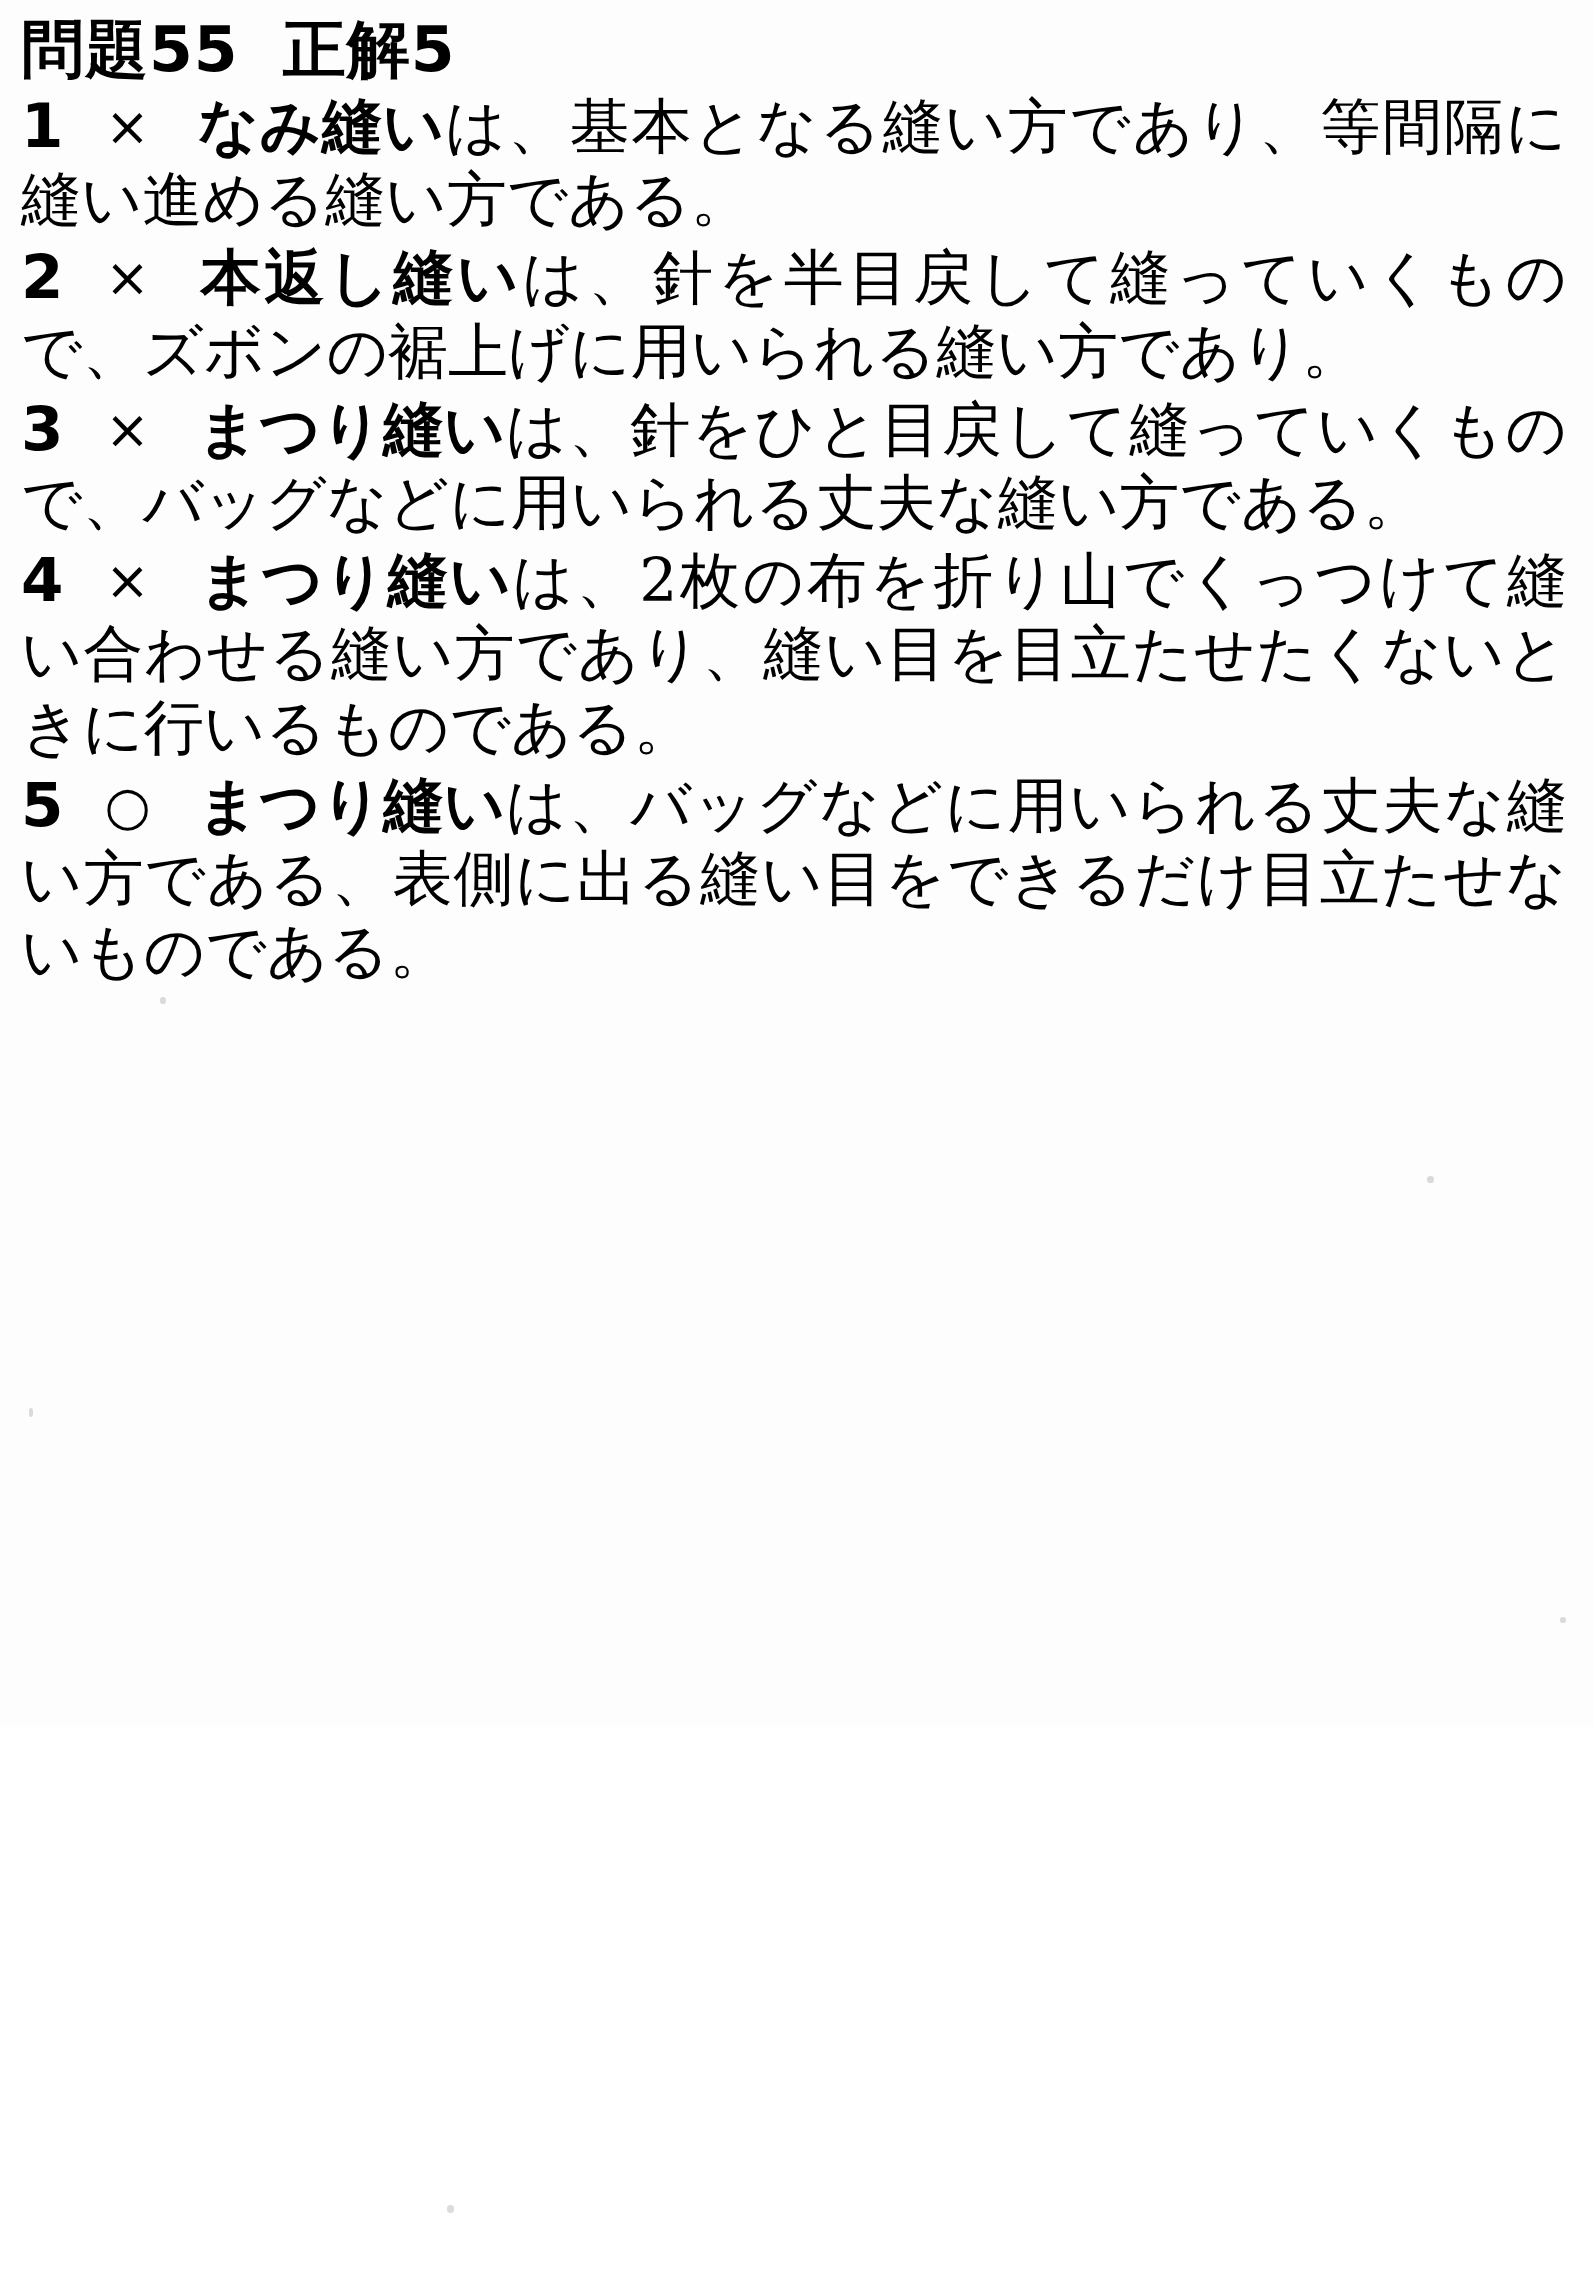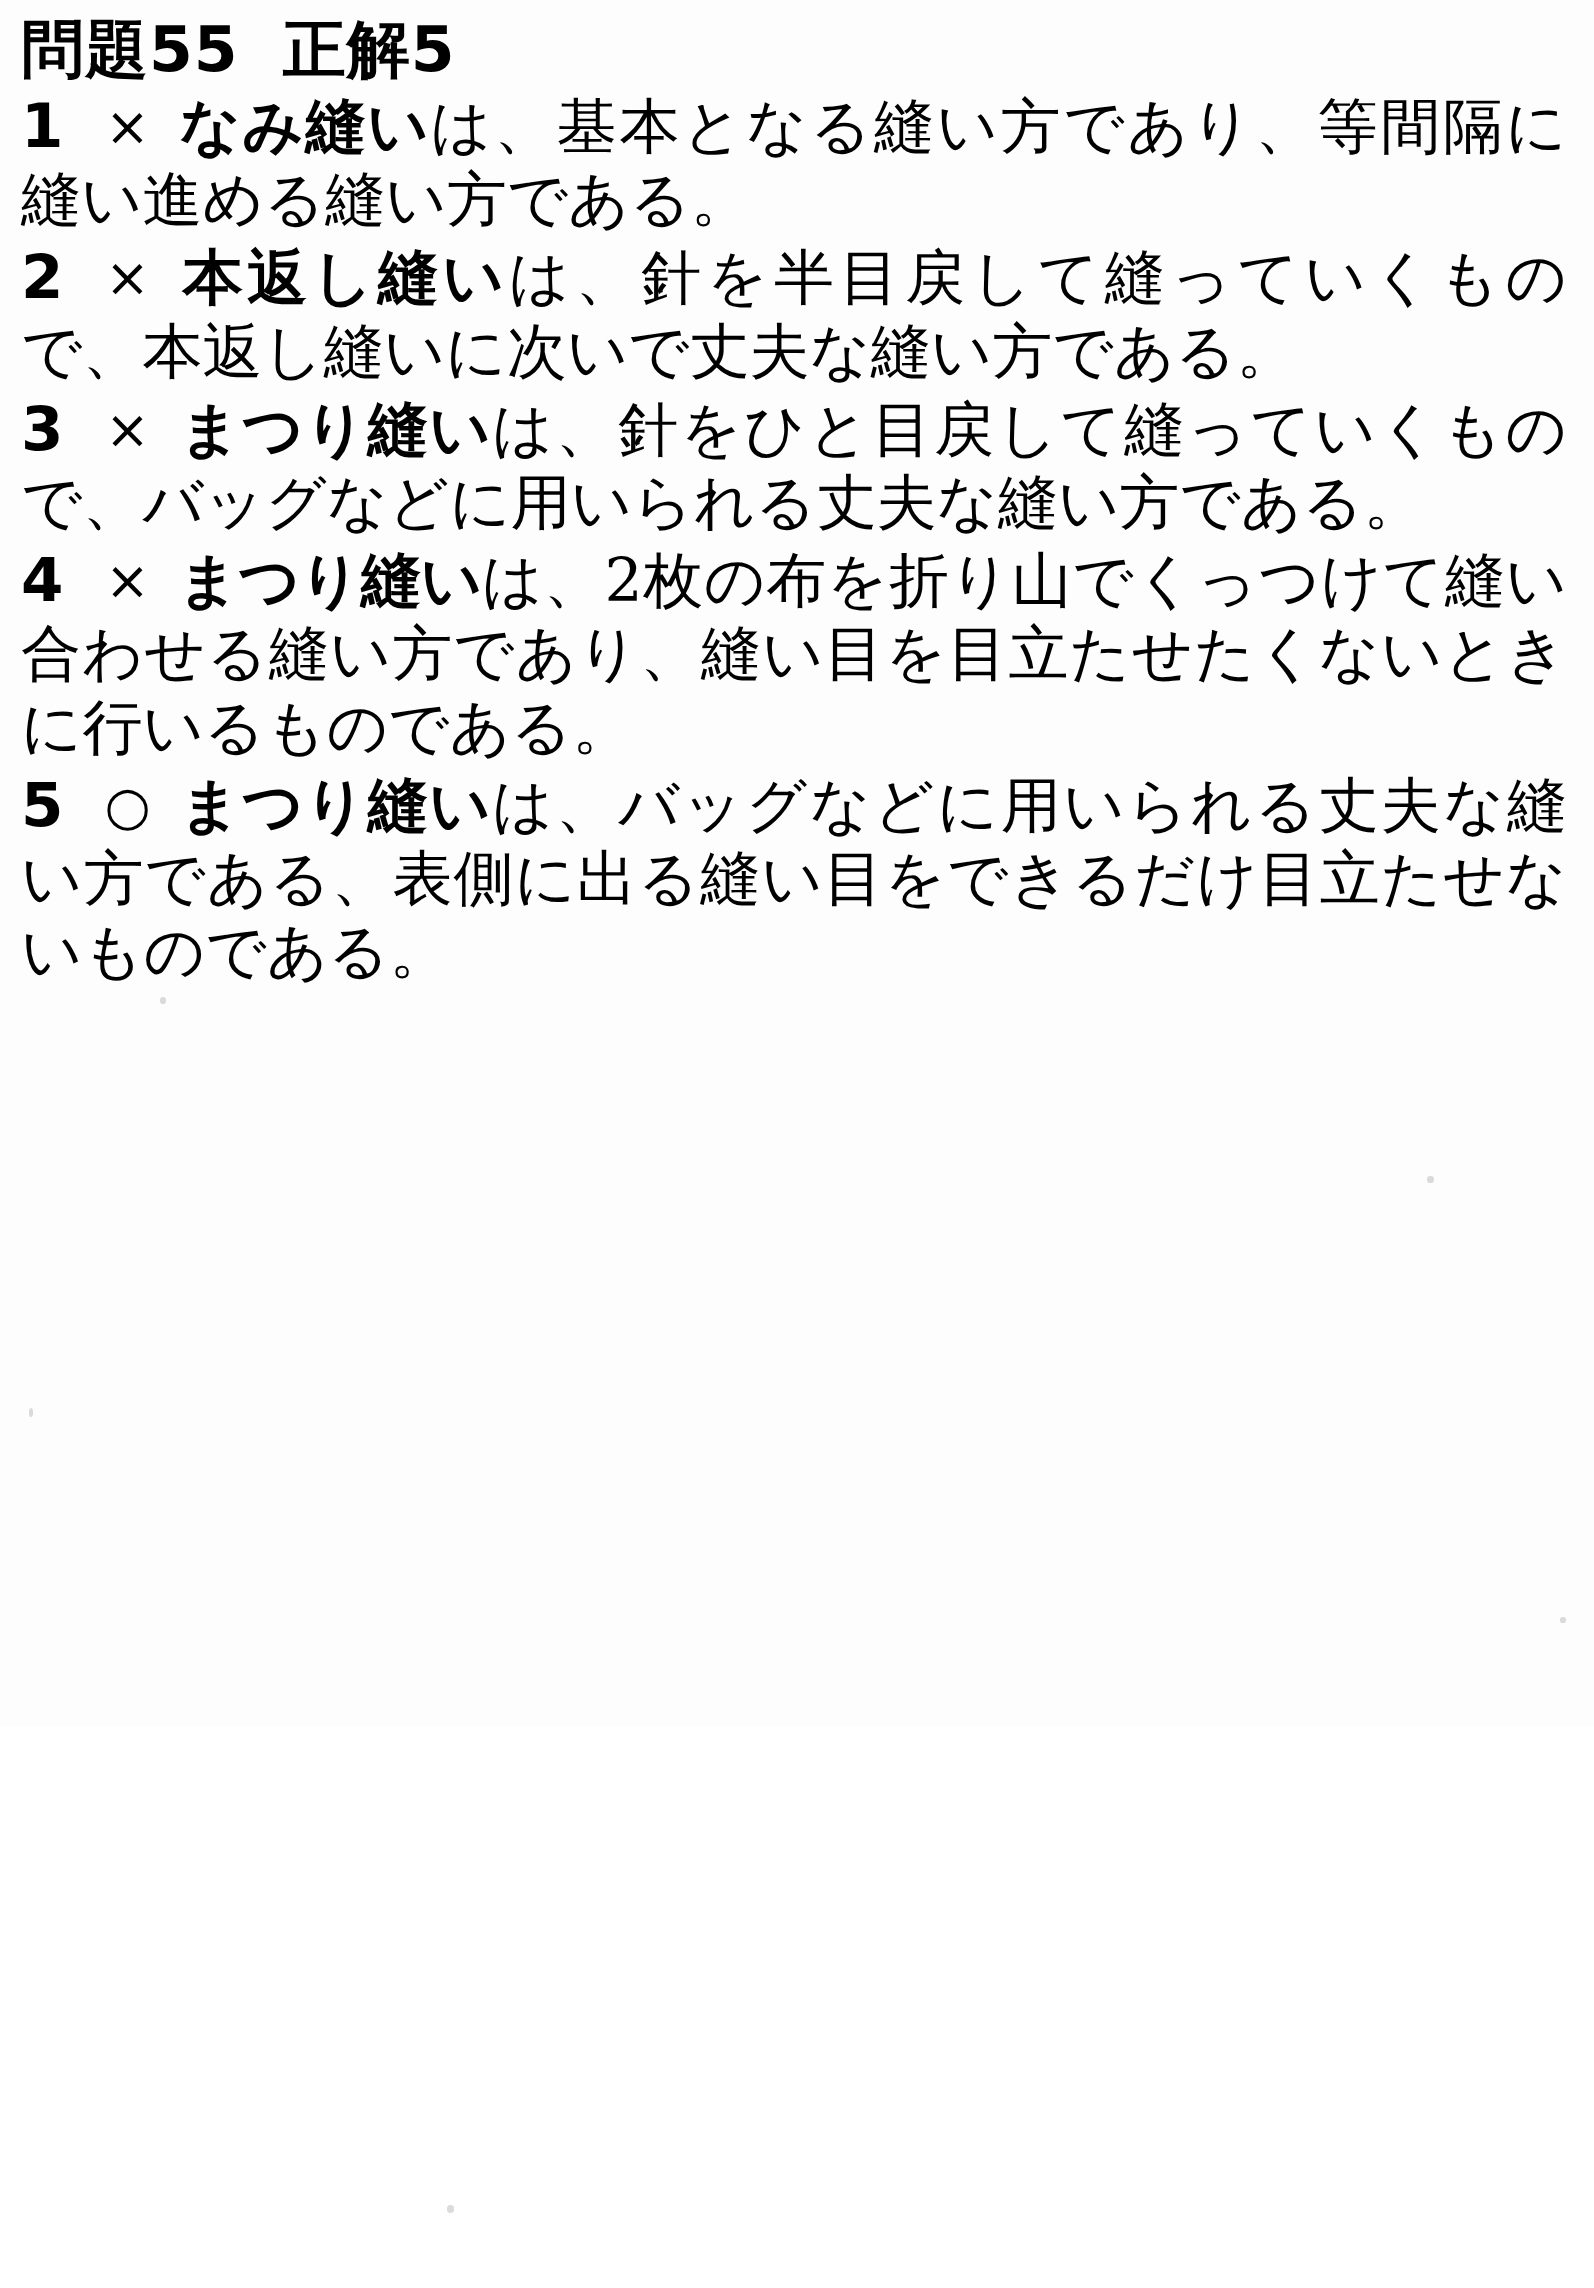--- a/index.html
+++ b/index.html
@@ -67,20 +67,21 @@
     font-size: 53px;
     display: inline-block;
     width: 99px;
     text-align: center;
     vertical-align: 1.9px;
   }
   .term {
     font-family: "DejaVu Sans", sans-serif;
     font-weight: bold;
     letter-spacing: -1px;
+    margin-left: 19px;
   }
   .rest {
     font-family: "DejaVu Serif", serif;
   }
   
   .speck {
     position: absolute;
     background: #bdbdbd;
     border-radius: 50%;
     opacity: 0.55;
@@ -93,21 +94,21 @@
 
   <div class="content">
 
     <div class="heading"><span class="q-num">問題55</span><span class="gap"></span><span class="answer">正解5</span></div>
 
     <div class="item">
       <div class="item-body"><span class="marker-num">1</span><span class="marker-mark">×</span><span class="term">なみ縫い</span><span class="rest">は、基本となる縫い方であり、等間隔に縫い進める縫い方である。</span></div>
     </div>
 
     <div class="item">
-      <div class="item-body"><span class="marker-num">2</span><span class="marker-mark">×</span><span class="term">本返し縫い</span><span class="rest">は、針を半目戻して縫っていくもので、本返し縫いに次いで丈夫な縫い方である。</span></div>
+      <div class="item-body"><span class="marker-num">2</span><span class="marker-mark">×</span><span class="term">本返し縫い</span><span class="rest">は、針を半目戻して縫っていくもので、ズボンの裾上げに用いられる縫い方であり。</span></div>
     </div>
 
     <div class="item">
       <div class="item-body"><span class="marker-num">3</span><span class="marker-mark">×</span><span class="term">まつり縫い</span><span class="rest">は、針をひと目戻して縫っていくもので、バッグなどに用いられる丈夫な縫い方である。</span></div>
     </div>
 
     <div class="item">
       <div class="item-body"><span class="marker-num">4</span><span class="marker-mark">×</span><span class="term">まつり縫い</span><span class="rest">は、2枚の布を折り山でくっつけて縫い合わせる縫い方であり、縫い目を目立たせたくないときに行いるものである。</span></div>
     </div>
 

